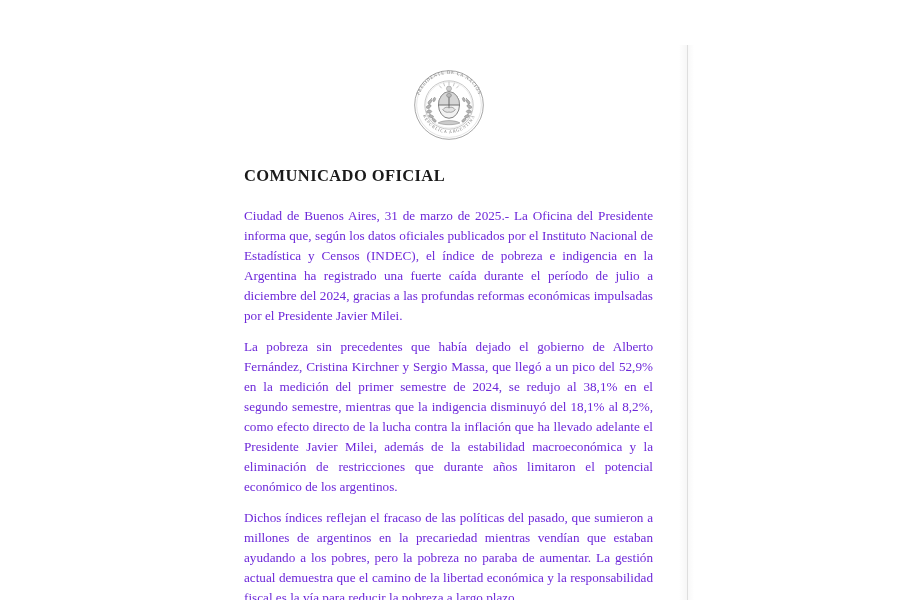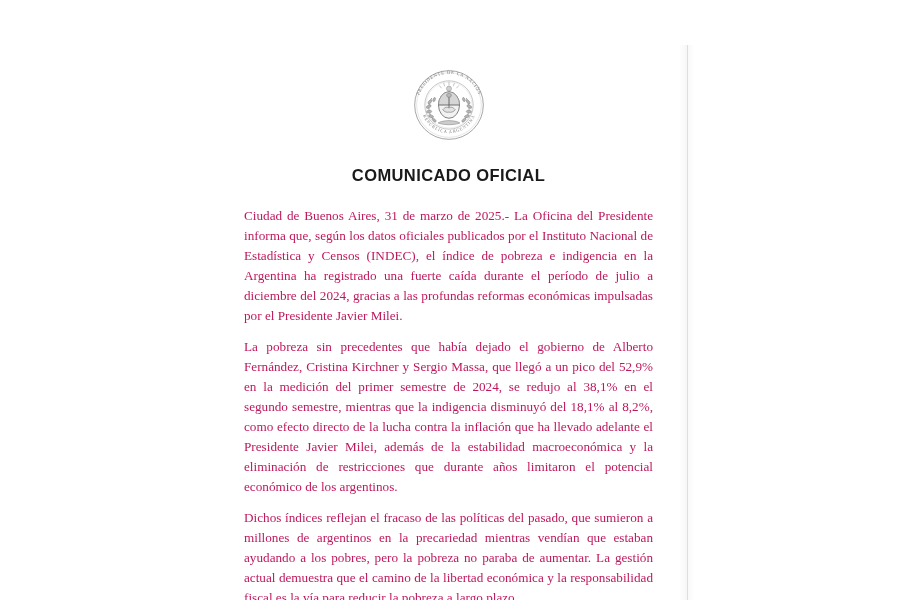--- a/index.html
+++ b/index.html
@@ -71,39 +71,38 @@
   #seal {
     width: 78px;
     height: 78px;
     display: block;
   }
 
   
   #doc-title {
     margin: 0;
     padding-top: 22px;
-    text-align: center;
-    font-family: Liberation Sans, sans-serif;
+    font-family: Liberation Serif, serif;
     font-weight: bold;
     font-size: 16.5px;
     letter-spacing: 0.4px;
     color: #1a1a1a;
     line-height: 1.2;
   }
 
   
   #body-copy {
     padding-top: 20px;
   }
   .para {
     margin: 0 0 11px 0;
     font-family: "Liberation Serif", "DejaVu Serif", serif;
     font-size: 13.2px;
     line-height: 20px;
-    color: #be185d;
+    color: #6d28d9;
     text-align: justify;
     text-justify: inter-word;
     -webkit-hyphens: none;
     hyphens: none;
   }
   .para:last-child {
     margin-bottom: 0;
   }
 </style>
 </head>

